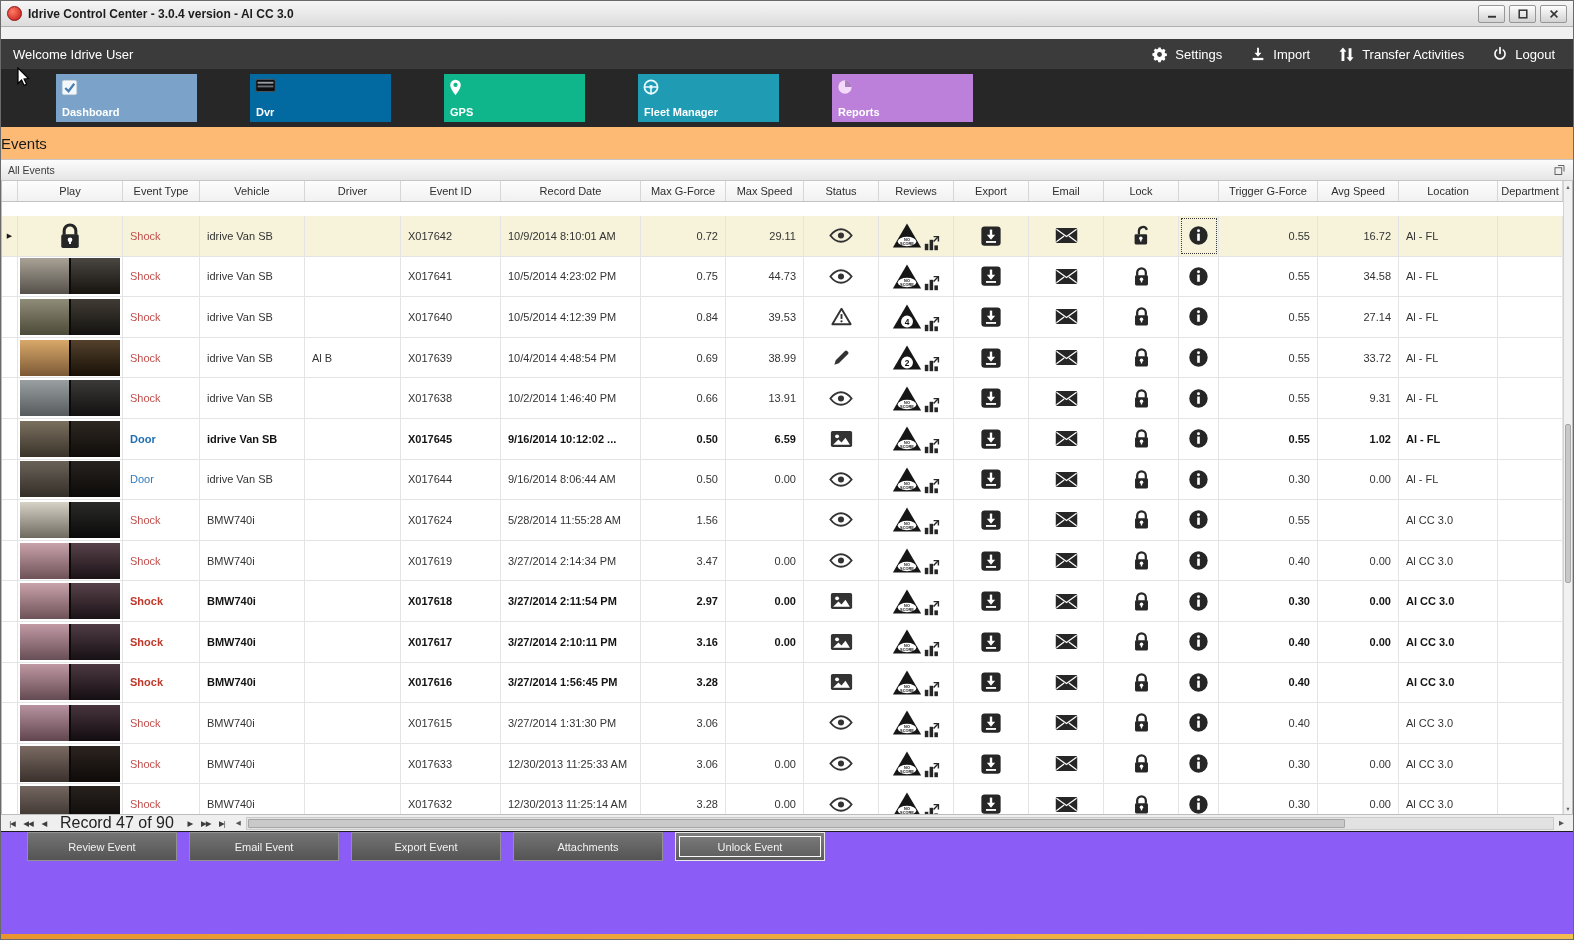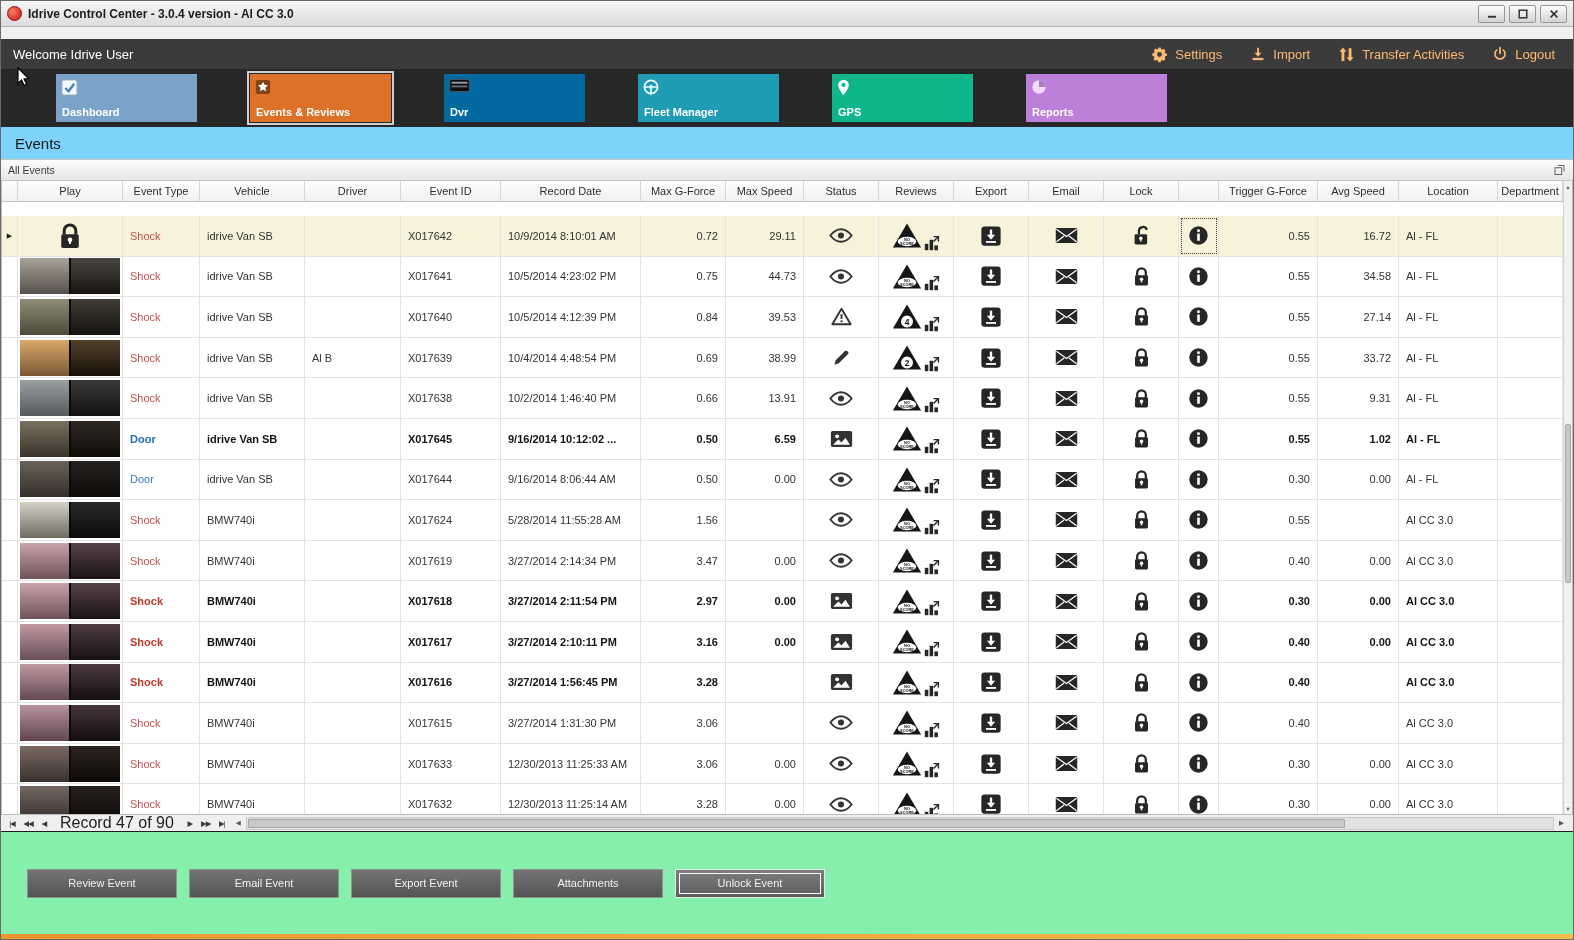--- a/index.html
+++ b/index.html
@@ -10,33 +10,33 @@
   .titlebar { height:26px; background:linear-gradient(#f6f6f6,#dcdcdc); display:flex; align-items:center; gap:6px; padding:0 6px; border-bottom:1px solid #b0b0b0; flex:0 0 26px; }
   .app-icon { width:15px; height:15px; border-radius:50%; background:radial-gradient(circle at 35% 35%, #ff7a64, #c01616); border:1px solid #8d0f0f; }
   .title-text { font-size:12px; font-weight:bold; color:#1c1c1c; }
   .win-btns { margin-left:auto; display:flex; gap:4px; }
   .win-btn { width:27px; height:18px; background:linear-gradient(#fefefe,#d2d2d2); border:1px solid #979797; border-radius:2px; display:flex; align-items:center; justify-content:center; cursor:pointer; padding:0; }
   .win-btn svg { display:block; }
 
   
   .topbar { height:30px; flex:0 0 30px; background:#3b3b3b; color:#fff; display:flex; align-items:center; padding:0 12px; font-size:13px;margin-top:12px; }
   .topbar-actions { margin-left:auto; display:flex; gap:28px; align-items:center; padding-right:6px; }
-  .tb-action { display:flex; align-items:center; gap:7px; cursor:pointer; color:#fdba74; }
+  .tb-action { display:flex; align-items:center; gap:7px; cursor:pointer; color:#ffffff; }
   .tb-action svg { display:block; }
   .tb-label { font-size:13px; }
 
   
   .tiles { height:58px; flex:0 0 58px; background:#272727; display:flex; align-items:center; gap:5px; padding:0 7px; }
   .tile { width:141px; height:48px; position:relative; cursor:pointer; flex:0 0 141px;margin-left:48px; }
   .tile.active { outline:2px solid #cfcfcf; outline-offset:1px; }
   .tile-icon { position:absolute; left:5px; top:5px; }
   .tile-icon svg { display:block; }
   .tile-label { position:absolute; left:6px; bottom:4px; font-size:11px; font-weight:bold; color:#fff; white-space:nowrap; }
 
-  .page-title { height:32px; flex:0 0 32px; display:flex; align-items:center; padding-left:14px; font-size:15px; color:#1a1a1a; background:#7dd3fc; }
+  .page-title { height:32px; flex:0 0 32px; display:flex; align-items:center; font-size:15px; color:#1a1a1a; background:#fdba74; }
 
   .panel-head { height:18px; flex:0 0 18px; background:linear-gradient(#fcfcfc,#e6e6e6); border-top:1px solid #c6c6c6; border-bottom:1px solid #c6c6c6; display:flex; align-items:center; padding:10px 7px; font-size:10.5px; color:#3c3c3c; }
   .popout { margin-left:auto; color:#555; cursor:pointer; display:flex; }
 
   
   .grid-wrap { flex:1 1 auto; display:flex; background:#fff; overflow:hidden; border-left:1px solid #bdbdbd; border-right:1px solid #bdbdbd;
     --cols: 16px 105px 77px 105px 96px 100px 140px 85px 78px 75px 75px 75px 75px 75px 40px 99px 81px 99px 1fr; }
   .grid { flex:1 1 auto; display:flex; flex-direction:column; overflow:hidden;gap:14px; }
   .grid-header { display:grid; grid-template-columns:var(--cols); height:21px; flex:0 0 21px; background:linear-gradient(#fdfdfd,#f1f1f1); border-bottom:1px solid #c3c3c3; font-size:11px; color:#2e2e2e; }
   .gh-cell { display:flex; align-items:center; justify-content:center; border-right:1px solid #d6d6d6; overflow:hidden; white-space:nowrap; cursor:pointer; }
@@ -67,21 +67,21 @@
   .nav-btn { min-width:16px; height:15px; display:flex; align-items:center; justify-content:center; font-size:7.5px; color:#3d3d3d; cursor:pointer; letter-spacing:-1px; }
   .nav-label { margin:12px 8px; font-size:16px; color:#222; white-space:nowrap; }
   .hscroll { flex:1; display:flex; align-items:center; height:100%; gap:1px; padding:0 2px; }
   .h-arrow { font-size:6.5px; color:#555; width:13px; text-align:center; cursor:pointer; }
   .htrack { flex:1; height:13px; background:#e2e2e2; border:1px solid #cbcbcb; position:relative; }
   .hthumb { position:absolute; left:1px; top:1px; bottom:1px; width:84%; background:#c9c9c9; border:1px solid #a6a6a6; border-radius:1px; cursor:pointer; }
 
   
   .footer { flex:0 0 103px; background:#2e2e2e; display:flex; flex-direction:column; }
   .sel-row { height:48px; flex:0 0 48px; display:flex; align-items:center; gap:15px; padding-left:32px; }
-  .evt-row { height:55px; flex:1; display:flex; align-items:center; gap:12px; padding-left:26px; border-top:1px solid #1d1d1d; background:#86efac; }
+  .evt-row { height:55px; flex:1; display:flex; align-items:flex-start; gap:12px; padding-left:26px; border-top:1px solid #1d1d1d; background:#8b5cf6; }
   .btn-dark { height:26px; padding:0 16px; background:linear-gradient(#717171,#565656); border:1px solid #8f8f8f; color:#efefef; font-size:11px; font-family:"Liberation Sans",sans-serif; cursor:pointer; }
   .btn-dark2 { width:150px; height:29px; background:linear-gradient(#747474,#545454); border:1px solid #929292; color:#f2f2f2; font-size:11px; font-family:"Liberation Sans",sans-serif; cursor:pointer; }
   .btn-dark2.focused-btn { border:1px solid #e8e8e8; outline:1px solid #fafafa; outline-offset:-5px; background:linear-gradient(#7d7d7d,#5c5c5c); }
 
   .bottom-strip { height:5px; flex:0 0 5px; background:linear-gradient(90deg,#e9952f,#f2bd4e); }
 
   .cursor { position:absolute; left:16px; top:66px; z-index:50; pointer-events:none; }
 </style>
 </head>
 <body>
@@ -160,57 +160,48 @@
   <div class="tiles">
       <div class="tile" style="background: rgb(123, 163, 201);">
         <span class="tile-icon">
           <svg width="17" height="17" viewBox="0 0 18 18">
             <rect x="1" y="1" width="16" height="16" rx="2" fill="#f4f8fb" stroke="#8aa8c0"></rect>
             <path d="M4.5 9.5l3.5 3.5L14 5" fill="none" stroke="#4a7fb5" stroke-width="2.4"></path>
           </svg>
         </span>
         <span class="tile-label">Dashboard</span>
       </div>
-      <div class="tile active" style="background: rgb(221, 113, 40);">
-        <span class="tile-icon">
-          <svg width="16" height="16" viewBox="0 0 18 18">
-            <rect x="1" y="1" width="16" height="16" rx="2" fill="#3a1d0a" opacity="0.55"></rect>
-            <path d="M9 3l1.7 3.6 3.9.5-2.9 2.7.7 3.9L9 11.8l-3.4 1.9.7-3.9L3.4 7.1l3.9-.5z" fill="#fff"></path>
-          </svg>
-        </span>
-        <span class="tile-label">Events &amp; Reviews</span>
-      </div>
       <div class="tile" style="background: #0369a1;">
         <span class="tile-icon">
           <svg width="21" height="13" viewBox="0 0 22 14">
             <rect x="0.5" y="0.5" width="21" height="13" rx="2" fill="#0e0f10" stroke="#555"></rect>
             <rect x="2.5" y="3" width="17" height="2" fill="#9aa0a6"></rect>
             <rect x="2.5" y="7" width="17" height="2" fill="#6a7076"></rect>
           </svg>
         </span>
         <span class="tile-label">Dvr</span>
       </div>
+      <div class="tile" style="background: rgb(15, 182, 139);">
+        <span class="tile-icon">
+          <svg width="13" height="17" viewBox="0 0 16 20">
+            <path d="M8 .5A6.5 6.5 0 0 0 1.5 7C1.5 11.8 8 19.5 8 19.5S14.5 11.8 14.5 7A6.5 6.5 0 0 0 8 .5z" fill="#fff"></path>
+            <circle cx="8" cy="6.8" r="2.6" fill="#0fb68b"></circle>
+          </svg>
+        </span>
+        <span class="tile-label">GPS</span>
+      </div>
       <div class="tile" style="background: rgb(31, 156, 180);">
         <span class="tile-icon">
           <svg width="16" height="16" viewBox="0 0 18 18">
             <circle cx="9" cy="9" r="7.4" fill="none" stroke="#eafcff" stroke-width="2"></circle>
             <circle cx="9" cy="9" r="2.3" fill="#eafcff"></circle>
             <path d="M1.8 9h4.9M11.3 9h4.9M9 11.3v6" stroke="#eafcff" stroke-width="1.8"></path>
           </svg>
         </span>
         <span class="tile-label">Fleet Manager</span>
-      </div>
-      <div class="tile" style="background: rgb(15, 182, 139);">
-        <span class="tile-icon">
-          <svg width="13" height="17" viewBox="0 0 16 20">
-            <path d="M8 .5A6.5 6.5 0 0 0 1.5 7C1.5 11.8 8 19.5 8 19.5S14.5 11.8 14.5 7A6.5 6.5 0 0 0 8 .5z" fill="#fff"></path>
-            <circle cx="8" cy="6.8" r="2.6" fill="#0fb68b"></circle>
-          </svg>
-        </span>
-        <span class="tile-label">GPS</span>
       </div>
       <div class="tile" style="background: rgb(189, 128, 218);">
         <span class="tile-icon">
           <svg width="16" height="16" viewBox="0 0 18 18">
             <circle cx="9" cy="9" r="7.5" fill="#f3d9fa"></circle>
             <path d="M9 9V1.5A7.5 7.5 0 0 1 16.5 9z" fill="#7d3f9e" opacity="0.6"></path>
           </svg>
         </span>
         <span class="tile-label">Reports</span>
       </div>

